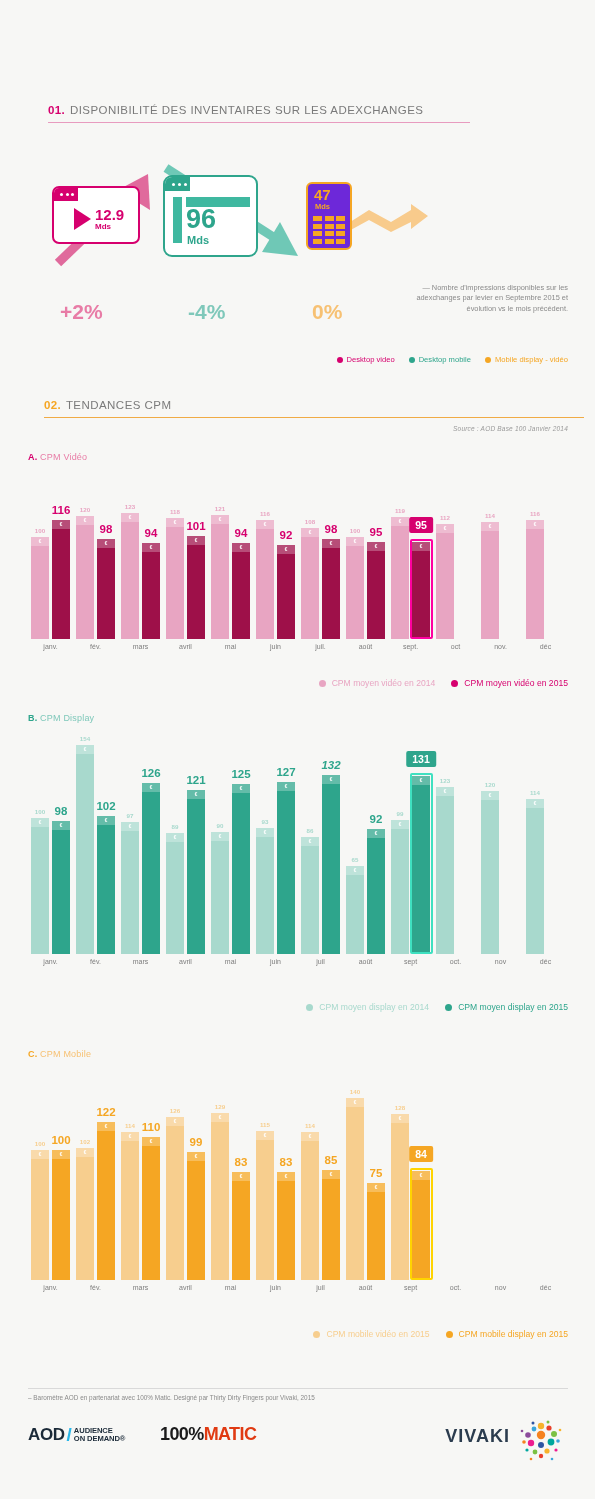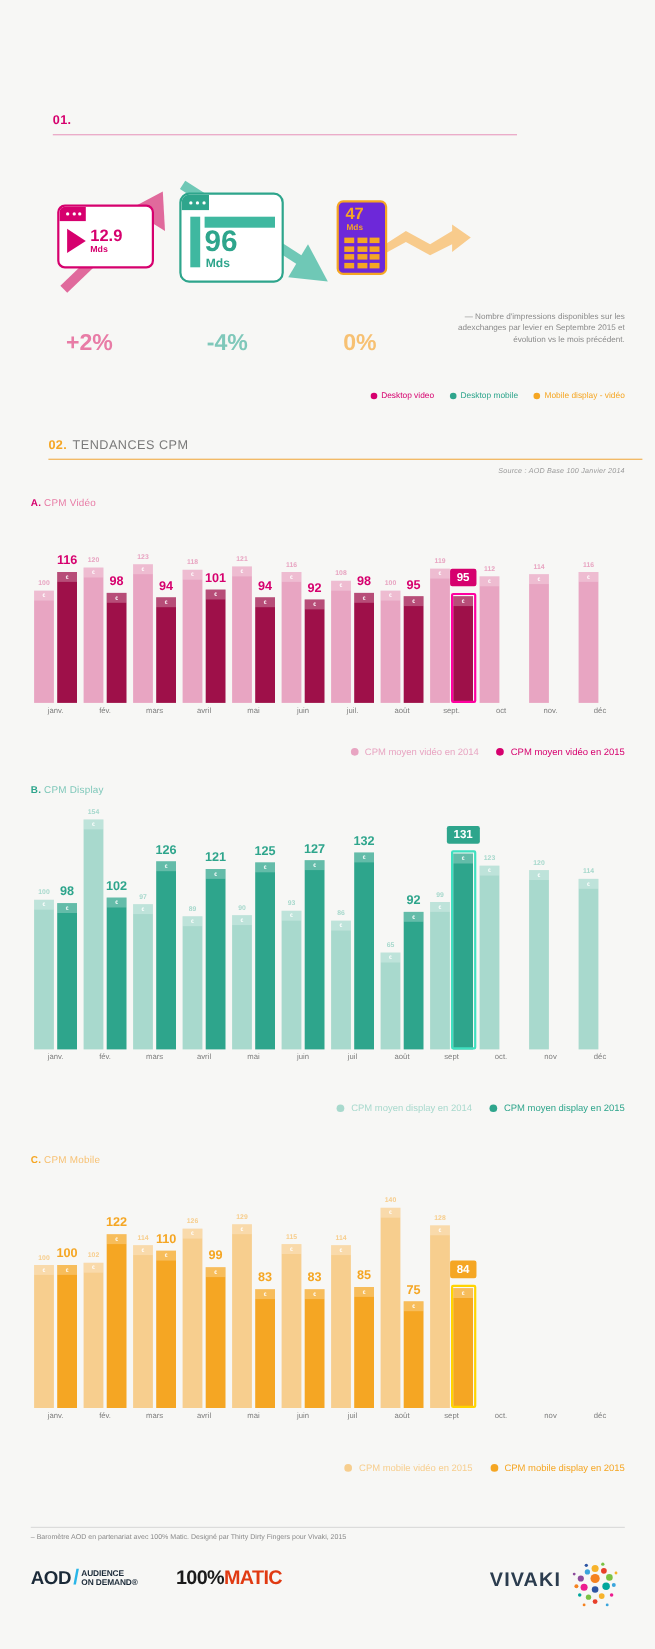--- a/index.html
+++ b/index.html
@@ -52,21 +52,21 @@
   .arrow-fl{position:absolute;left:345px;top:42px;}
 
   .dev{position:absolute;box-sizing:border-box;}
   
   .dev-video{
     left:52px;top:26px;width:88px;height:58px;border:2.5px solid #d6006e;
     border-radius:7px;background:#fff;overflow:hidden;
   }
   .dev-video .bar{height:13px;background:#d6006e;display:flex;align-items:center;padding-left:6px;gap:2.5px;}
   .dot{width:3px;height:3px;border-radius:50%;background:#fff;}
-  .dev-video .body{display:flex;align-items:center;padding:6px 0 0 7px;gap:4px;}
+  .dev-video .body{display:flex;align-items:center;padding:6px 0 0 20px;gap:4px;}
   .play{width:0;height:0;border-left:17px solid #d6006e;border-top:11px solid transparent;border-bottom:11px solid transparent;}
   .dev-video .v{color:#d6006e;font-weight:bold;font-size:15px;line-height:15px;}
   .dev-video .u{color:#d6006e;font-weight:bold;font-size:8px;line-height:9px;}
 
   
   .dev-display{
     left:163px;top:15px;width:95px;height:82px;border:2.5px solid #2ea58c;
     border-radius:9px;background:#fff;overflow:hidden;
   }
   .dev-display .bar{height:14px;background:#2ea58c;display:flex;align-items:center;padding-left:7px;gap:3px;}
@@ -152,20 +152,21 @@
 </style>
 </head>
 <body>
 
 <div class="page">
 
 
   <div class="sec" id="sec01">
     <div class="row">
       <span class="num">01.</span>
+      <span class="lbl">DISPONIBILITÉ DES INVENTAIRES SUR LES ADEXCHANGES</span>
     </div>
     <div class="rule"></div>
   </div>
 
   <div class="icons">
     <svg class="arrow-up" width="110" height="100" viewBox="0 0 110 100">
       <path d="M8 95 L86 20" stroke="#e06a9c" stroke-width="9" fill="none"></path>
       <path d="M98 6 L100 42 L68 22 Z" fill="#e06a9c"></path>
     </svg>
     <svg class="arrow-dn" width="150" height="110" viewBox="0 0 150 110">
@@ -534,21 +535,21 @@
         <div class="group" style="left: 273px;">
           <div class="bars">
             <div class="bar">
               <div class="fill" style="height: 116.752px; background: rgb(168, 217, 205);"></div>
               <div class="cap" style="bottom: 107.752px; background: rgba(255, 255, 255, 0.26);">€</div>
               <div class="val small" style="bottom: 119.752px; color: rgb(168, 217, 205);">86</div>
             </div>
             <div class="bar">
               <div class="fill" style="height: 179.2px; background: rgb(46, 165, 140);"></div>
               <div class="cap" style="bottom: 170.2px; background: rgba(255, 255, 255, 0.26);">€</div>
-              <div class="val big" style="bottom: 183.2px; color: rgb(46, 165, 140);">132</div>
+              <div class="val big" style="bottom: 183.2px; color: rgb(46, 165, 140); font-style: italic;">132</div>
             </div>
           </div>
         </div>
         <div class="group" style="left: 318px;">
           <div class="bars">
             <div class="bar">
               <div class="fill" style="height: 88.2424px; background: rgb(168, 217, 205);"></div>
               <div class="cap" style="bottom: 79.2424px; background: rgba(255, 255, 255, 0.26);">€</div>
               <div class="val small" style="bottom: 91.2424px; color: rgb(168, 217, 205);">65</div>
             </div>

